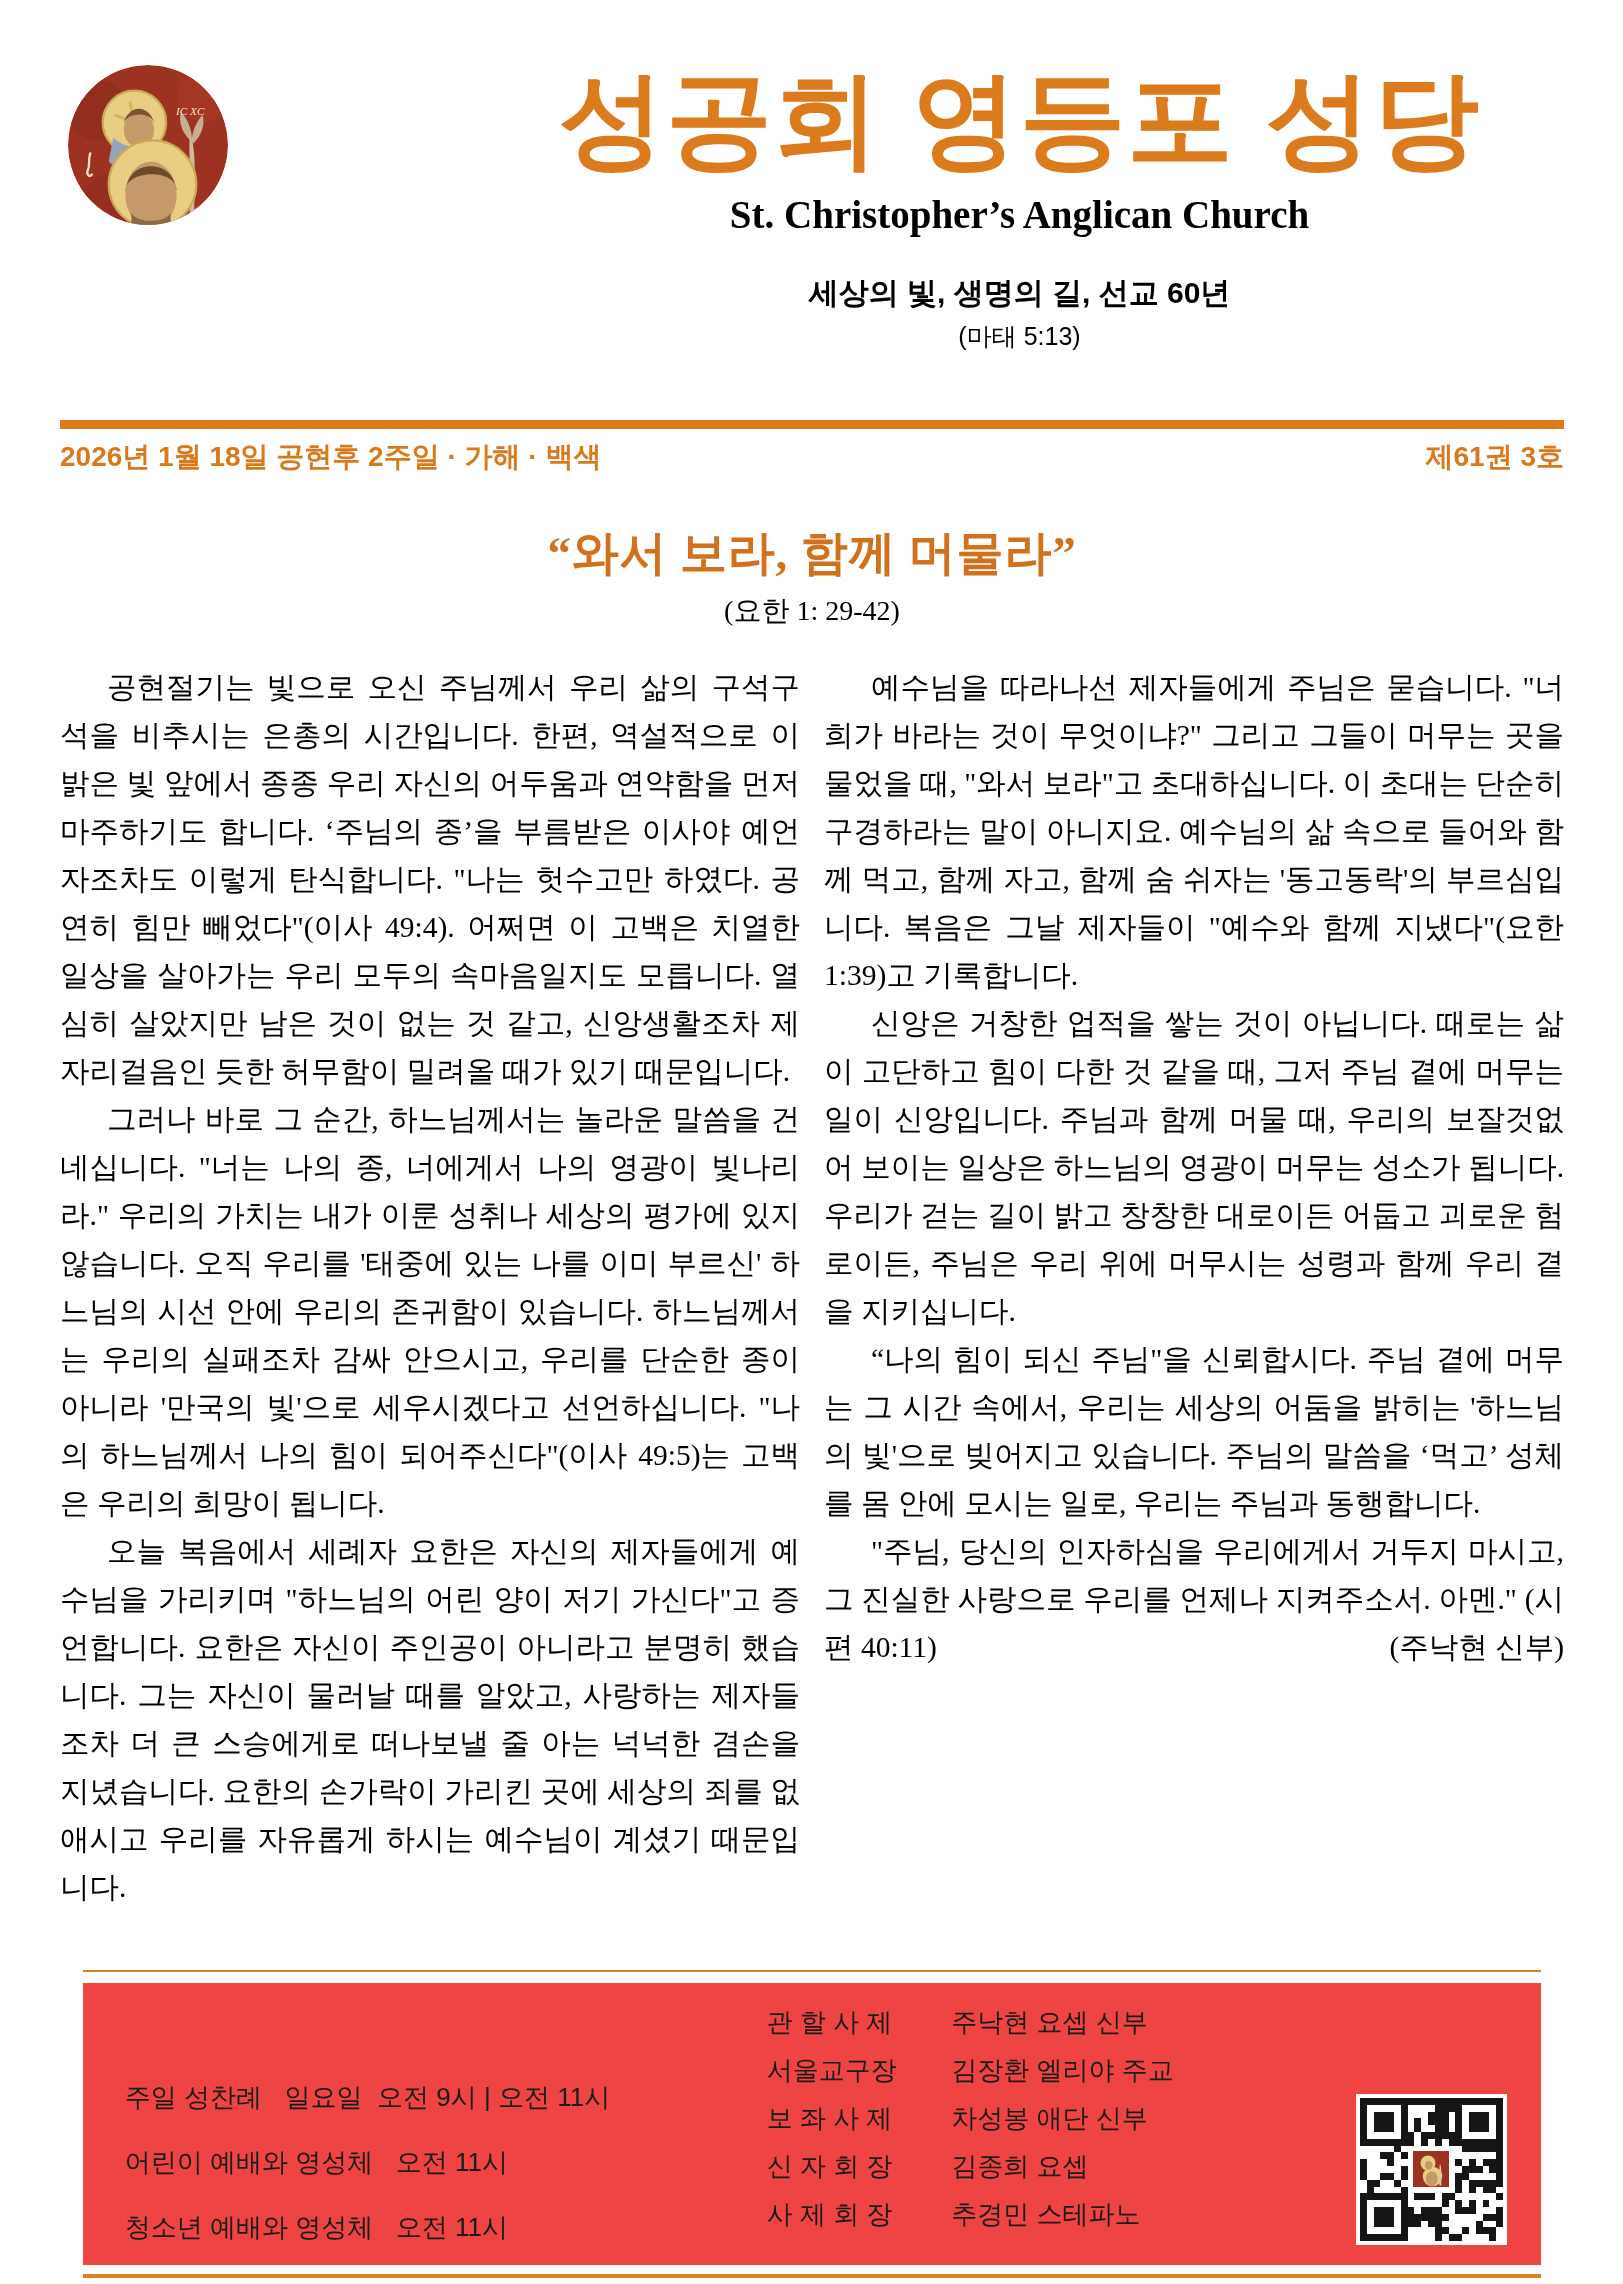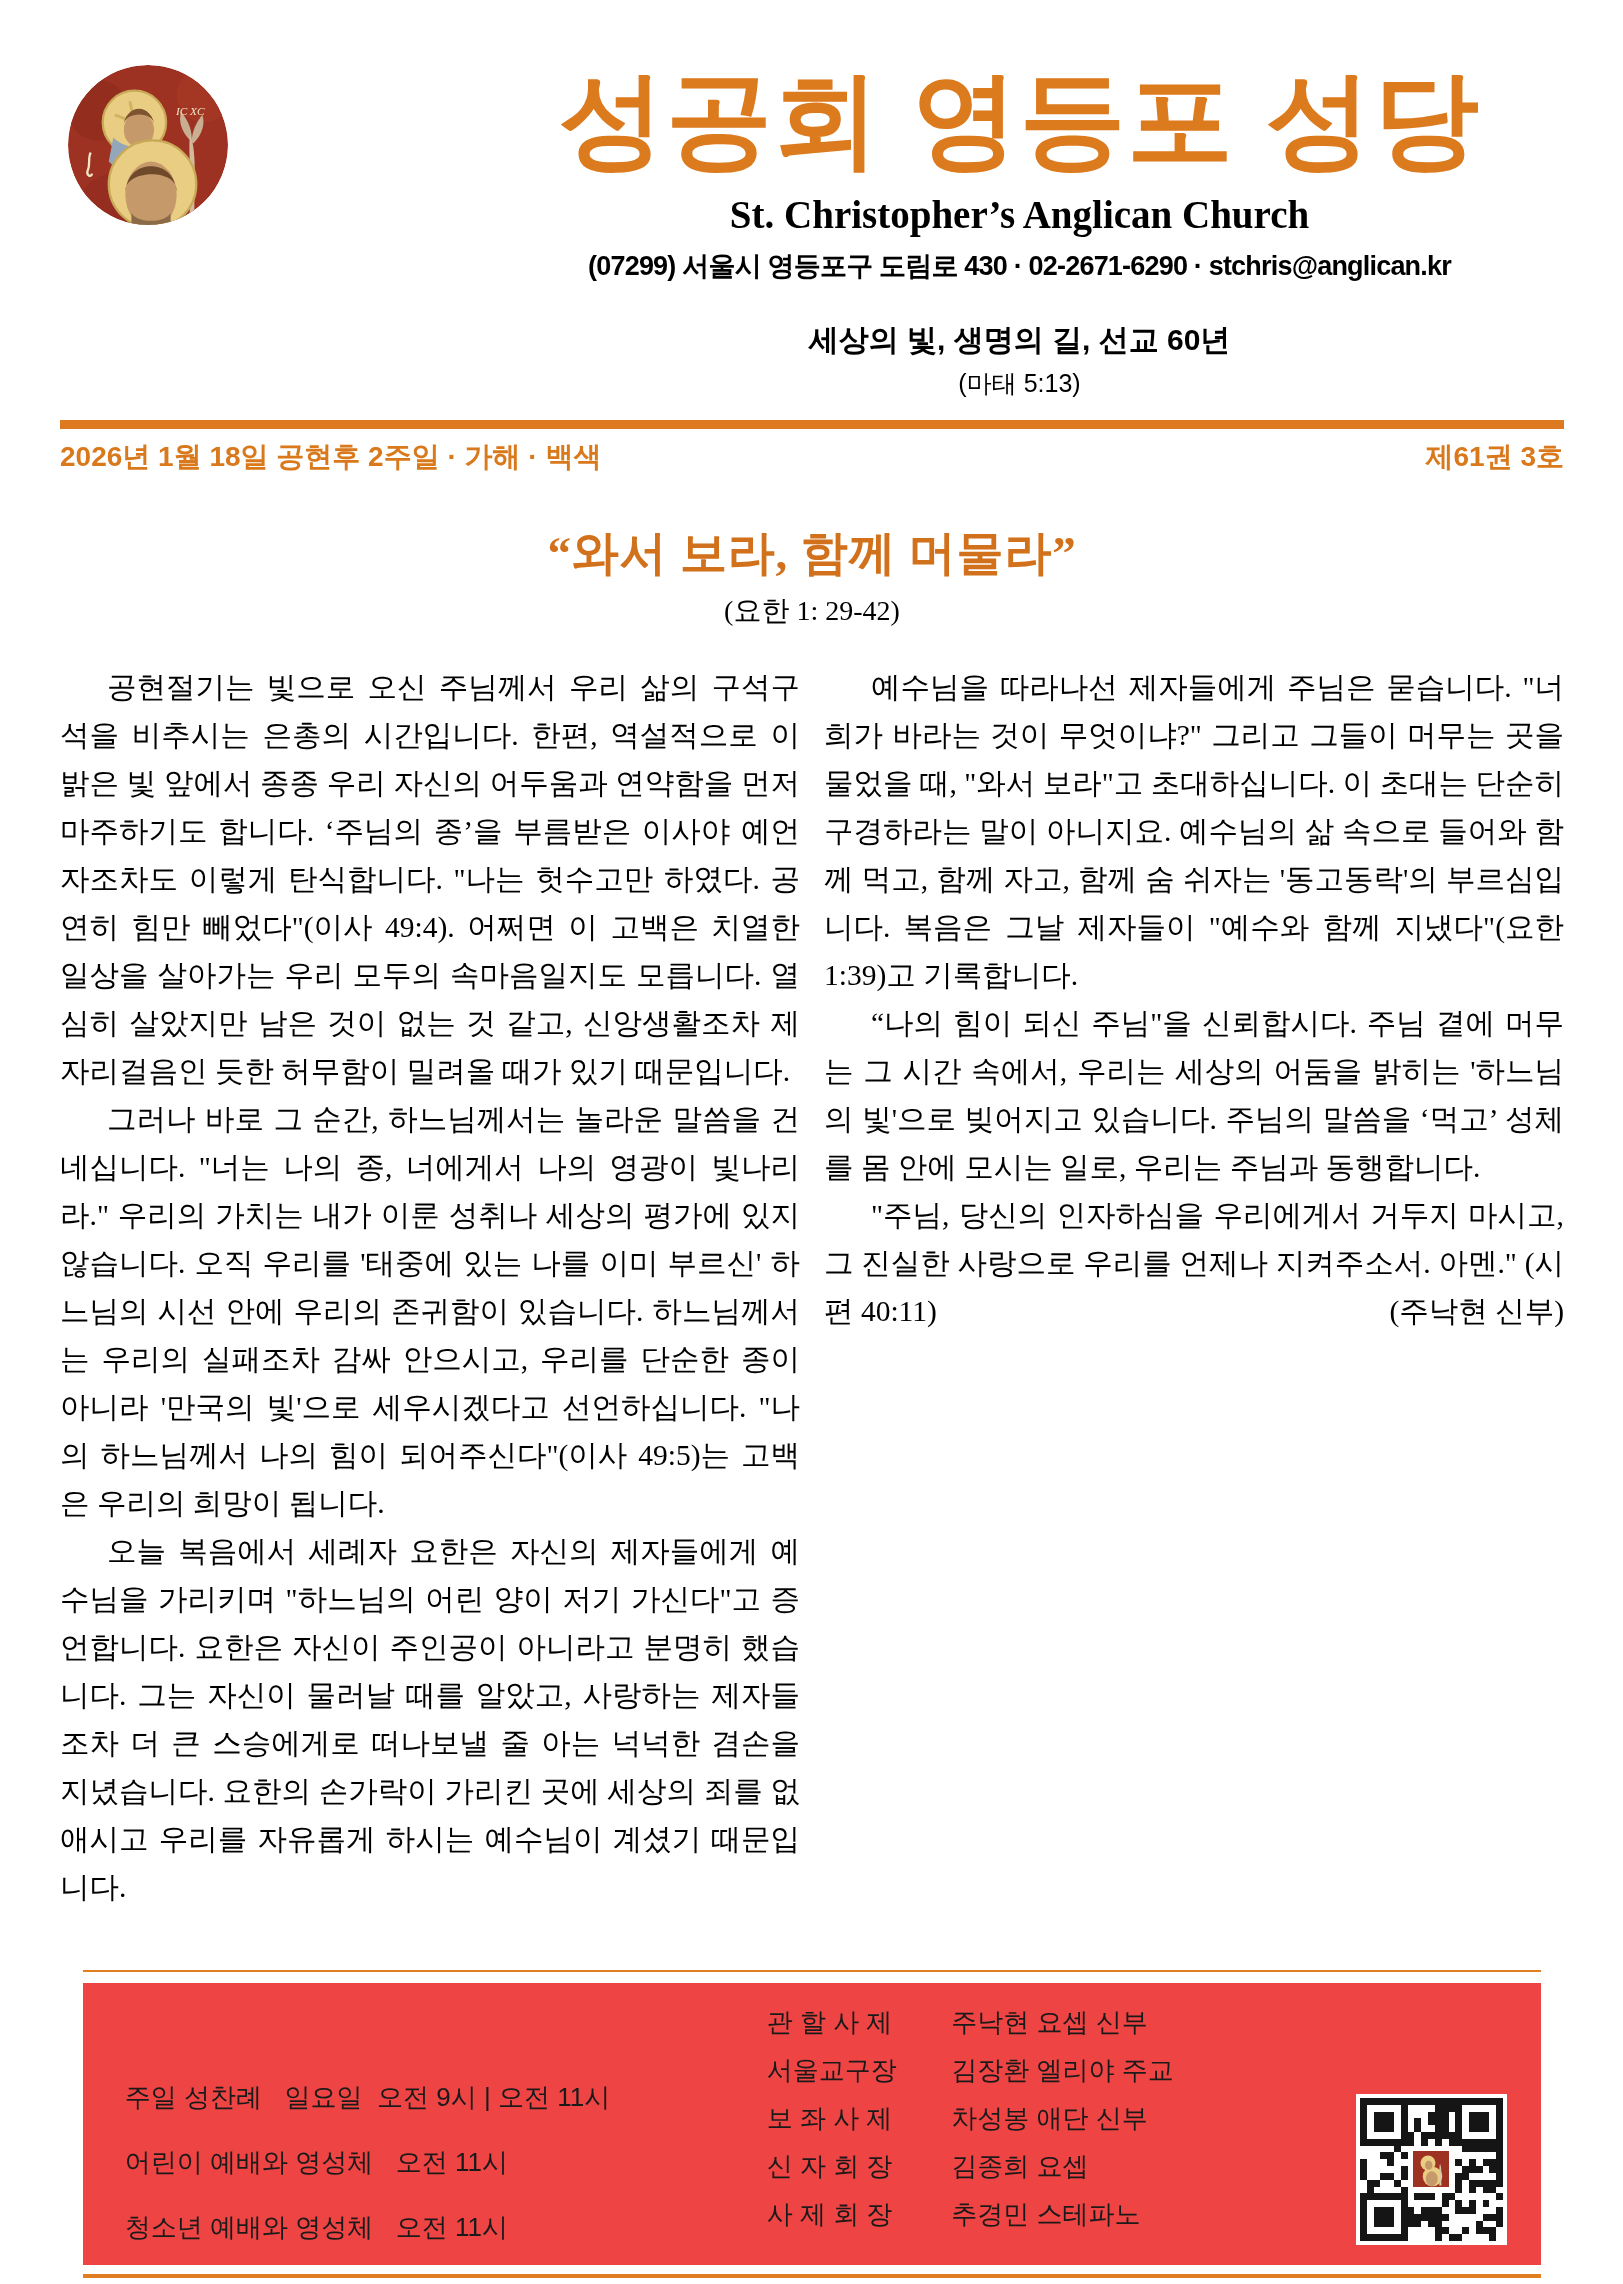--- a/index.html
+++ b/index.html
@@ -147,40 +147,40 @@
 
           <text x="143" y="66" font-family="Liberation Serif, serif" font-size="15" fill="#f3e6c8" font-style="italic">IC XC</text>
           <path d="M30 116 C26 124 30 132 26 140 C24 146 30 150 32 144" stroke="#f3e6c8" stroke-width="3" fill="none"></path>
         </g>
       </svg>
     </div>
 
     <div class="header-text">
       <h1 class="church-name">성공회 영등포 성당</h1>
       <div class="church-name-en">St. Christopher’s Anglican Church</div>
-      <div class="address-line">(07299) 서울시 영등포구 도림로 430  ·  02-2671-6290  ·  stchris@anglican.kr</div>
       <div class="slogan">세상의 빛, 생명의 길, 선교 60년</div>
       <div class="slogan-ref">(마태 5:13)</div>
     </div>
   </div>
 
   <div class="divider-bar"></div>
   <div class="date-row">
     <span>2026년 1월 18일 공현후 2주일 · 가해 · 백색</span>
     <span>제61권 3호</span>
   </div>
 
   <div class="sermon-title">“와서 보라, 함께 머물라”</div>
   <div class="sermon-scripture">(요한 1: 29-42)</div>
 
   <div class="sermon-body">
     <p class="body-p">공현절기는 빛으로 오신 주님께서 우리 삶의 구석구석을 비추시는 은총의 시간입니다. 한편, 역설적으로 이 밝은 빛 앞에서 종종 우리 자신의 어두움과 연약함을 먼저 마주하기도 합니다. ‘주님의 종’을 부름받은 이사야 예언자조차도 이렇게 탄식합니다. "나는 헛수고만 하였다. 공연히 힘만 빼었다"(이사 49:4). 어쩌면 이 고백은 치열한 일상을 살아가는 우리 모두의 속마음일지도 모릅니다. 열심히 살았지만 남은 것이 없는 것 같고, 신앙생활조차 제자리걸음인 듯한 허무함이 밀려올 때가 있기 때문입니다.</p>
     <p class="body-p">그러나 바로 그 순간, 하느님께서는 놀라운 말씀을 건네십니다. "너는 나의 종, 너에게서 나의 영광이 빛나리라." 우리의 가치는 내가 이룬 성취나 세상의 평가에 있지 않습니다. 오직 우리를 '태중에 있는 나를 이미 부르신' 하느님의 시선 안에 우리의 존귀함이 있습니다. 하느님께서는 우리의 실패조차 감싸 안으시고, 우리를 단순한 종이 아니라 '만국의 빛'으로 세우시겠다고 선언하십니다. "나의 하느님께서 나의 힘이 되어주신다"(이사 49:5)는 고백은 우리의 희망이 됩니다.</p>
     <p class="body-p">오늘 복음에서 세례자 요한은 자신의 제자들에게 예수님을 가리키며 "하느님의 어린 양이 저기 가신다"고 증언합니다. 요한은 자신이 주인공이 아니라고 분명히 했습니다. 그는 자신이 물러날 때를 알았고, 사랑하는 제자들조차 더 큰 스승에게로 떠나보낼 줄 아는 넉넉한 겸손을 지녔습니다. 요한의 손가락이 가리킨 곳에 세상의 죄를 없애시고 우리를 자유롭게 하시는 예수님이 계셨기 때문입니다.</p>
     <p class="body-p">예수님을 따라나선 제자들에게 주님은 묻습니다. "너희가 바라는 것이 무엇이냐?" 그리고 그들이 머무는 곳을 물었을 때, "와서 보라"고 초대하십니다. 이 초대는 단순히 구경하라는 말이 아니지요. 예수님의 삶 속으로 들어와 함께 먹고, 함께 자고, 함께 숨 쉬자는 '동고동락'의 부르심입니다. 복음은 그날 제자들이 "예수와 함께 지냈다"(요한 1:39)고 기록합니다.</p>
+    <p class="body-p">신앙은 거창한 업적을 쌓는 것이 아닙니다. 때로는 삶이 고단하고 힘이 다한 것 같을 때, 그저 주님 곁에 머무는 일이 신앙입니다. 주님과 함께 머물 때, 우리의 보잘것없어 보이는 일상은 하느님의 영광이 머무는 성소가 됩니다. 우리가 걷는 길이 밝고 창창한 대로이든 어둡고 괴로운 험로이든, 주님은 우리 위에 머무시는 성령과 함께 우리 곁을 지키십니다.</p>
     <p class="body-p">“나의 힘이 되신 주님"을 신뢰합시다. 주님 곁에 머무는 그 시간 속에서, 우리는 세상의 어둠을 밝히는 '하느님의 빛'으로 빚어지고 있습니다. 주님의 말씀을 ‘먹고’ 성체를 몸 안에 모시는 일로, 우리는 주님과 동행합니다.</p>
     <p class="body-p">
       <span>"주님, 당신의 인자하심을 우리에게서 거두지 마시고, 그 진실한 사랑으로 우리를 언제나 지켜주소서. 아멘." (시편 40:11)</span>
       <span class="author">(주낙현 신부)</span>
     </p>
   </div>
 
   <div class="footer-divider"></div>
 
   <div class="footer-box">

